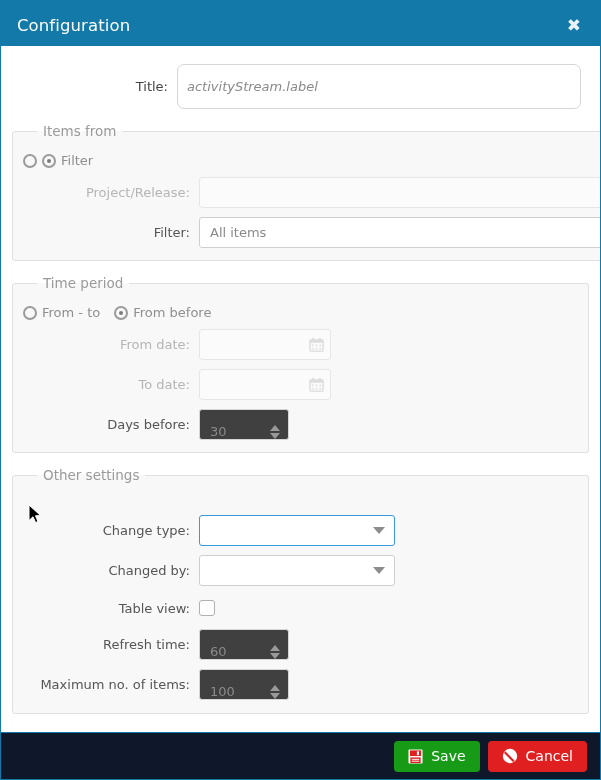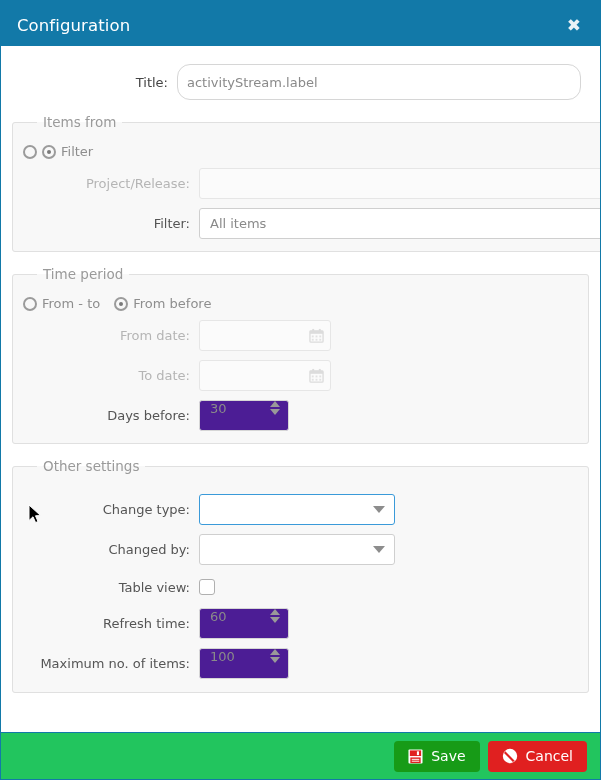--- a/index.html
+++ b/index.html
@@ -62,30 +62,31 @@
     font-size: 13px;
     color: #555555;
     flex: 0 0 176px;
     white-space: nowrap;
   }
   .lbl.muted { color: #b5b5b5; }
   
   .title-row { margin: 6px 8px 14px 0; }
   .title-row .lbl { width: 165px; flex: 0 0 165px; color: #444; }
   .txt-input {
-    height: 36px;
+    height: 45px;
     border: 1px solid #d6d6d6;
-    border-radius: 13px;
+    border-radius: 7px;
     background: #ffffff;
     font-size: 13px;
     color: #8a8a8a;
     padding: 0 9px;
     display: flex;
     align-items: center;
     width: 420px;
+    font-style: italic;
   }
   
   fieldset.group {
     border: 1px solid #e0e0e0;
     border-radius: 3px;
     background: #f8f8f8;
     margin: 0 0 14px 0;
     padding: 14px 10px 10px 10px;
   }
   fieldset.group legend {
@@ -164,23 +165,23 @@
     justify-content: flex-end;
     padding: 0 6px;
   }
   .cal-icon { width: 15px; height: 15px; display: block; }
   
   .spinner {
     width: 90px;
     height: 31px;
     border: 1px solid #d6d6d6;
     border-radius: 3px;
-    background: #4c1d95;
-    display: flex;
-    align-items: flex-start;
+    background: #404040;
+    display: flex;
+    align-items: flex-end;
     justify-content: space-between;
     padding: 0 8px 0 10px;
     font-size: 13px;
     color: #8a8a8a;
   }
   .spin-arrows {
     display: flex;
     flex-direction: column;
     gap: 2px;
     cursor: pointer;
@@ -201,21 +202,21 @@
   .checkbox {
     width: 16px; height: 16px;
     border: 1.5px solid #b0b0b0;
     border-radius: 3px;
     background: #ffffff;
     cursor: pointer;
   }
   
   .dialog-footer {
     flex: 0 0 47px;
-    background: #22c55e;
+    background: #0f172a;
     border-top: 1px solid #1279a8;
     display: flex;
     align-items: center;
     justify-content: flex-end;
     padding: 0 13px;
     gap: 8px;
   }
   .btn {
     height: 31px;
     border: none;
@@ -347,21 +348,21 @@
             <span class="spin-up"></span>
             <span class="spin-down"></span>
           </span>
         </div>
       </div>
     </fieldset>
 
     <fieldset class="group">
       <legend>Other settings</legend>
 
-      <div class="form-row" style="margin-top:6px;">
+      <div class="form-row" style="margin-top:18px;">
         <div class="lbl">Change type:</div>
         <div class="dropdown focused w-med">
           <span></span>
           <span class="caret"></span>
         </div>
       </div>
 
       <div class="form-row" style="margin-bottom:14px;">
         <div class="lbl">Changed by:</div>
         <div class="dropdown w-med">

